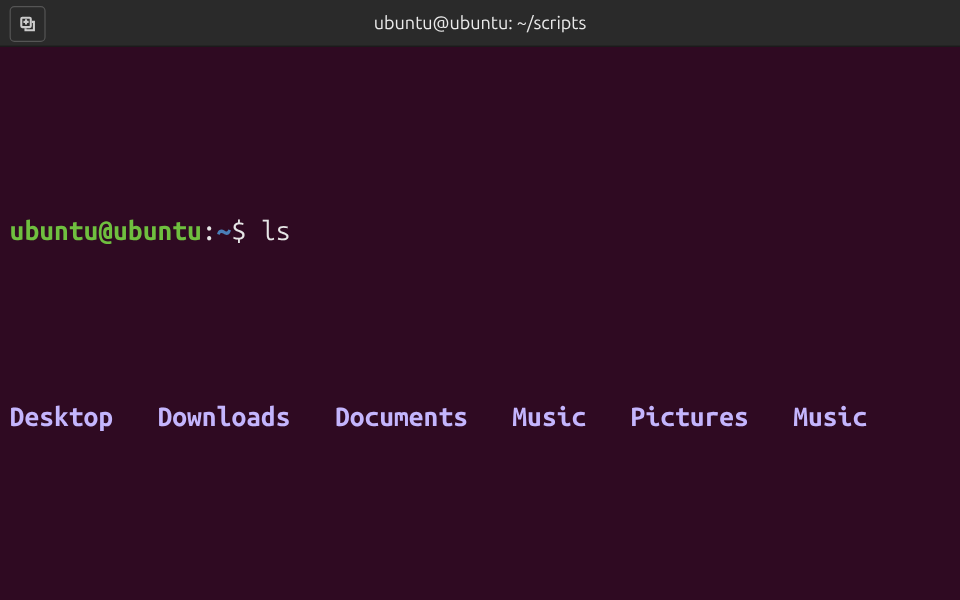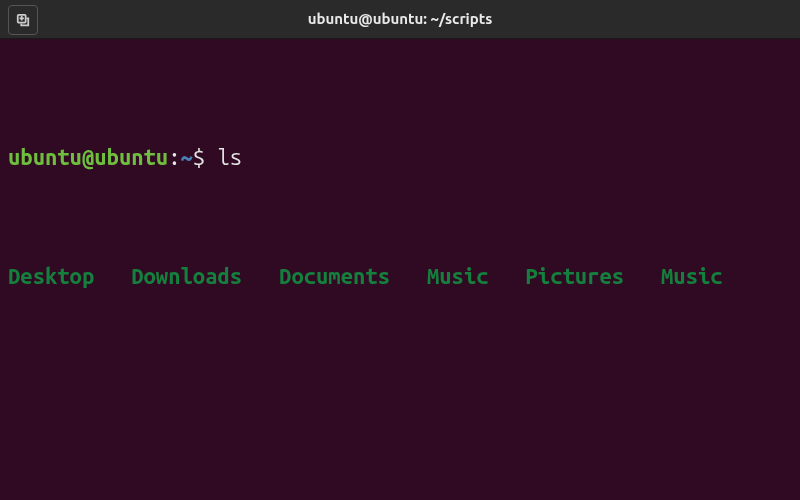--- a/index.html
+++ b/index.html
@@ -16,21 +16,21 @@
   }
   .titlebar {
     height: 38px;
     background: #2a2a2a;
     color: #eaeaea;
     display: flex;
     align-items: center;
     justify-content: center;
     font-family: "Ubuntu", "Segoe UI", sans-serif;
     font-size: 15px;
-    font-weight: 700;
+    font-weight: 400;
     position: relative;
     border-bottom: 1px solid #1a1a1a;
   }
   .newtab-btn {
     position: absolute;
     left: 8px;
     top: 5px;
     width: 28px;
     height: 28px;
     border: 1px solid #555;
@@ -39,25 +39,25 @@
     align-items: center;
     justify-content: center;
     color: #ddd;
     background: transparent;
   }
   .newtab-btn svg { width: 14px; height: 14px; stroke: #ccc; stroke-width: 2; fill: none; }
   .term {
     padding: 14px 8px 0 8px;
     white-space: pre;
   }
-  .row { display: block; }
+  .row { display: block; margin-top: 36px; }
   .user { color: #6fbf3f; font-weight: 600; }
   .path { color: #4a7fb8; font-weight: 600; }
   .white { color: #e5e5e5; }
-  .dirlist span { color: #15803d; font-weight: 600; }
+  .dirlist span { color: #c4b5fd; font-weight: 600; }
 </style>
 </head>
 <body>
 
 <div class="titlebar">
   <div class="newtab-btn">
     <svg viewBox="0 0 16 16">
       <rect x="2" y="2" width="9" height="9" rx="1"></rect>
       <path d="M12 6 h2 v8 h-8 v-2"></path>
       <path d="M6.5 3.5 v5 M4 6 h5"></path>

